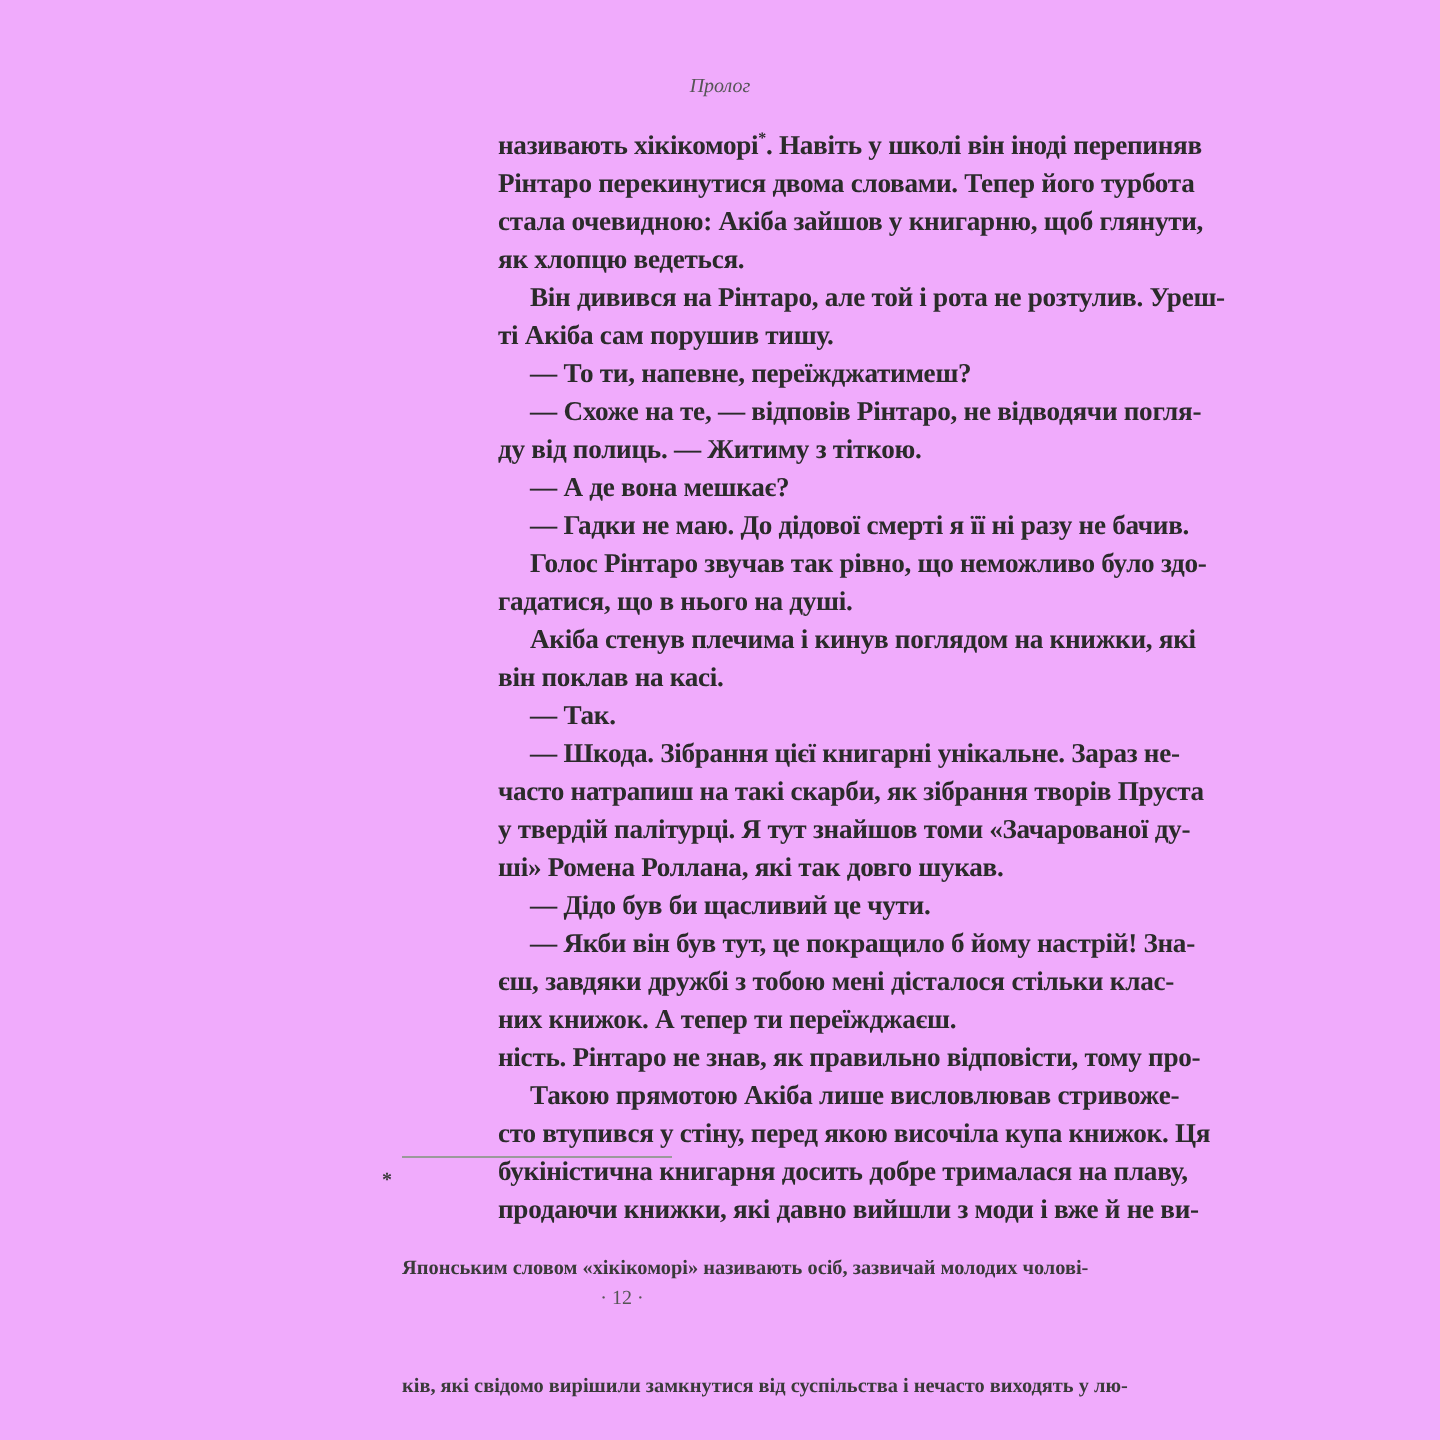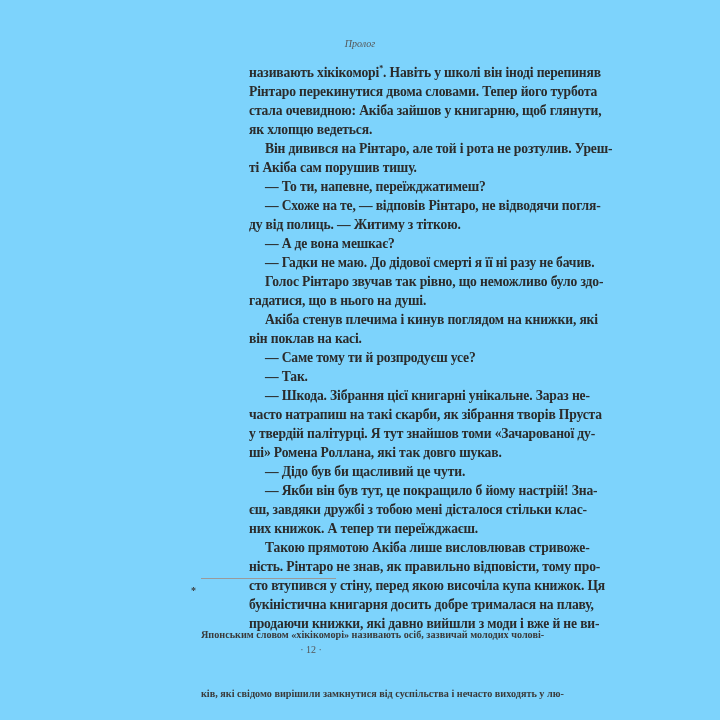--- a/index.html
+++ b/index.html
@@ -12,21 +12,21 @@
       height: 720px;
       position: relative;
       overflow: hidden;
       font-family: "DejaVu Serif", "Liberation Serif", serif;
       color: #2a2a2a;
     }
     .page {
       position: absolute;
       left: 0; top: 0;
       width: 720px; height: 720px;
-      background: #7dd3fc;
+      background: #f0abfc;
     }
     .running-head {
       position: absolute;
       top: 38px;
       left: 0;
       width: 720px;
       text-align: center;
       font-style: italic;
       font-size: 10px;
       color: #555;
@@ -126,32 +126,31 @@
     <span class="line last">ті Акіба сам порушив тишу.</span>
     <span class="line indent last">— То ти, напевне, переїжджатимеш?</span>
     <span class="line indent">— Схоже на те, — відповів Рінтаро, не відводячи погля-</span>
     <span class="line last">ду від полиць. — Житиму з тіткою.</span>
     <span class="line indent last">— А де вона мешкає?</span>
     <span class="line indent">— Гадки не маю. До дідової смерті я її ні разу не бачив.</span>
     <span class="line indent">Голос Рінтаро звучав так рівно, що неможливо було здо-</span>
     <span class="line last">гадатися, що в нього на душі.</span>
     <span class="line indent">Акіба стенув плечима і кинув поглядом на книжки, які</span>
     <span class="line last">він поклав на касі.</span>
-    <span class="line indent last">— Саме тому ти й розпродуєш усе?</span>
     <span class="line indent last">— Так.</span>
     <span class="line indent">— Шкода. Зібрання цієї книгарні унікальне. Зараз не-</span>
     <span class="line">часто натрапиш на такі скарби, як зібрання творів Пруста</span>
     <span class="line">у твердій палітурці. Я тут знайшов томи «Зачарованої ду-</span>
     <span class="line last">ші» Ромена Роллана, які так довго шукав.</span>
     <span class="line indent last">— Дідо був би щасливий це чути.</span>
     <span class="line indent">— Якби він був тут, це покращило б йому настрій! Зна-</span>
     <span class="line">єш, завдяки дружбі з тобою мені дісталося стільки клас-</span>
     <span class="line last">них книжок. А тепер ти переїжджаєш.</span>
+    <span class="line">ність. Рінтаро не знав, як правильно відповісти, тому про-</span>
     <span class="line indent">Такою прямотою Акіба лише висловлював стривоже-</span>
-    <span class="line">ність. Рінтаро не знав, як правильно відповісти, тому про-</span>
     <span class="line">сто втупився у стіну, перед якою височіла купа книжок. Ця</span>
     <span class="line">букіністична книгарня досить добре трималася на плаву,</span>
     <span class="line">продаючи книжки, які давно вийшли з моди і вже й не ви-</span>
   </div>
 
   <div class="footnote-rule"></div>
 
   <div class="footnote">
     <span class="fn-star">*</span>
     <span class="fn-line">Японським словом «хікікоморі» називають осіб, зазвичай молодих чолові-</span>

